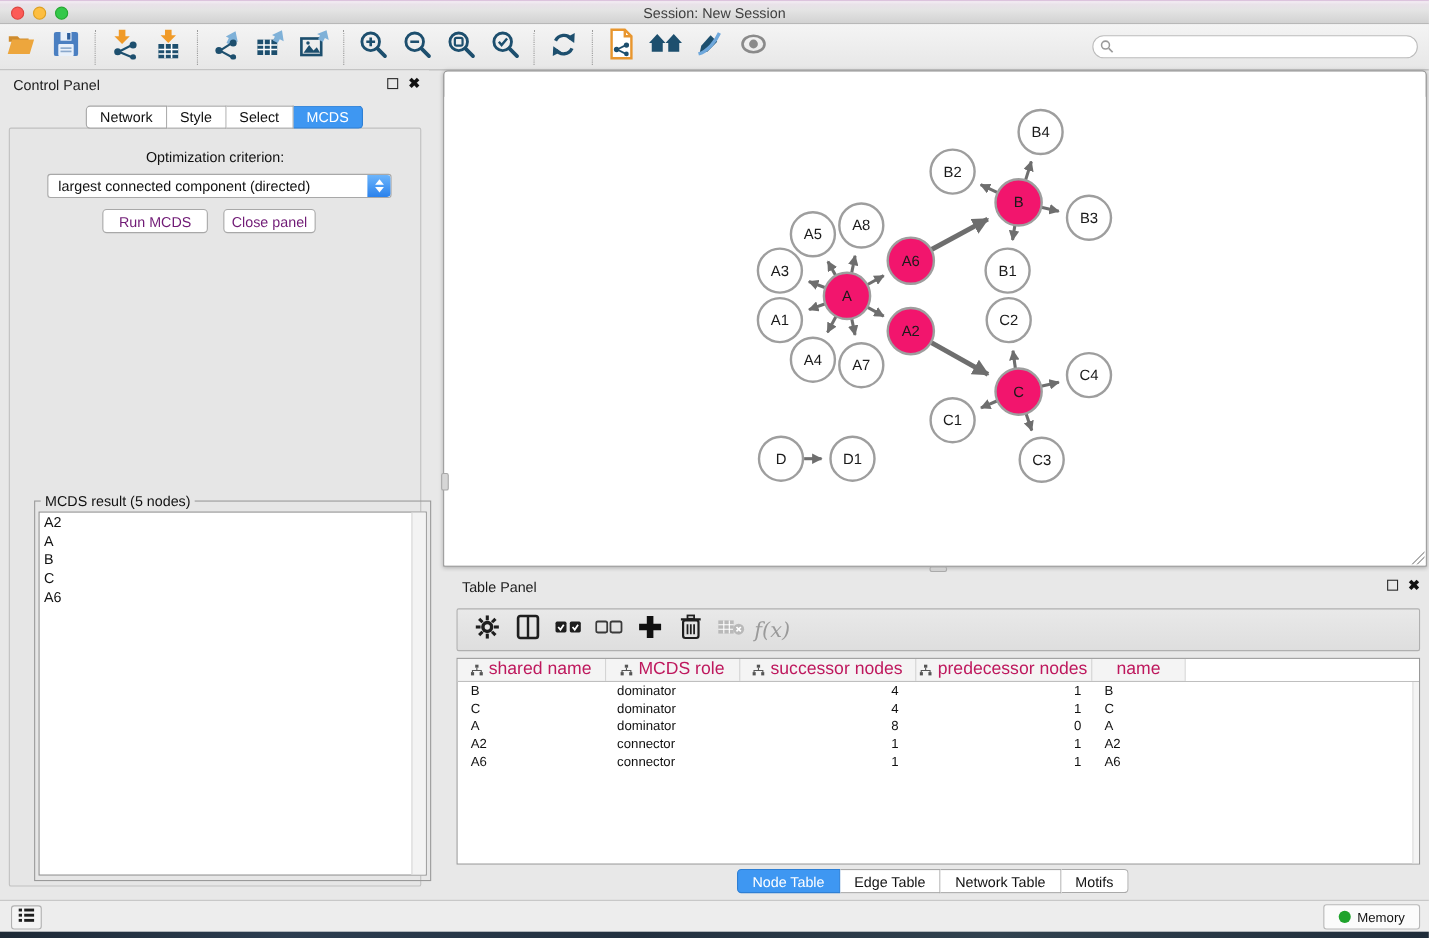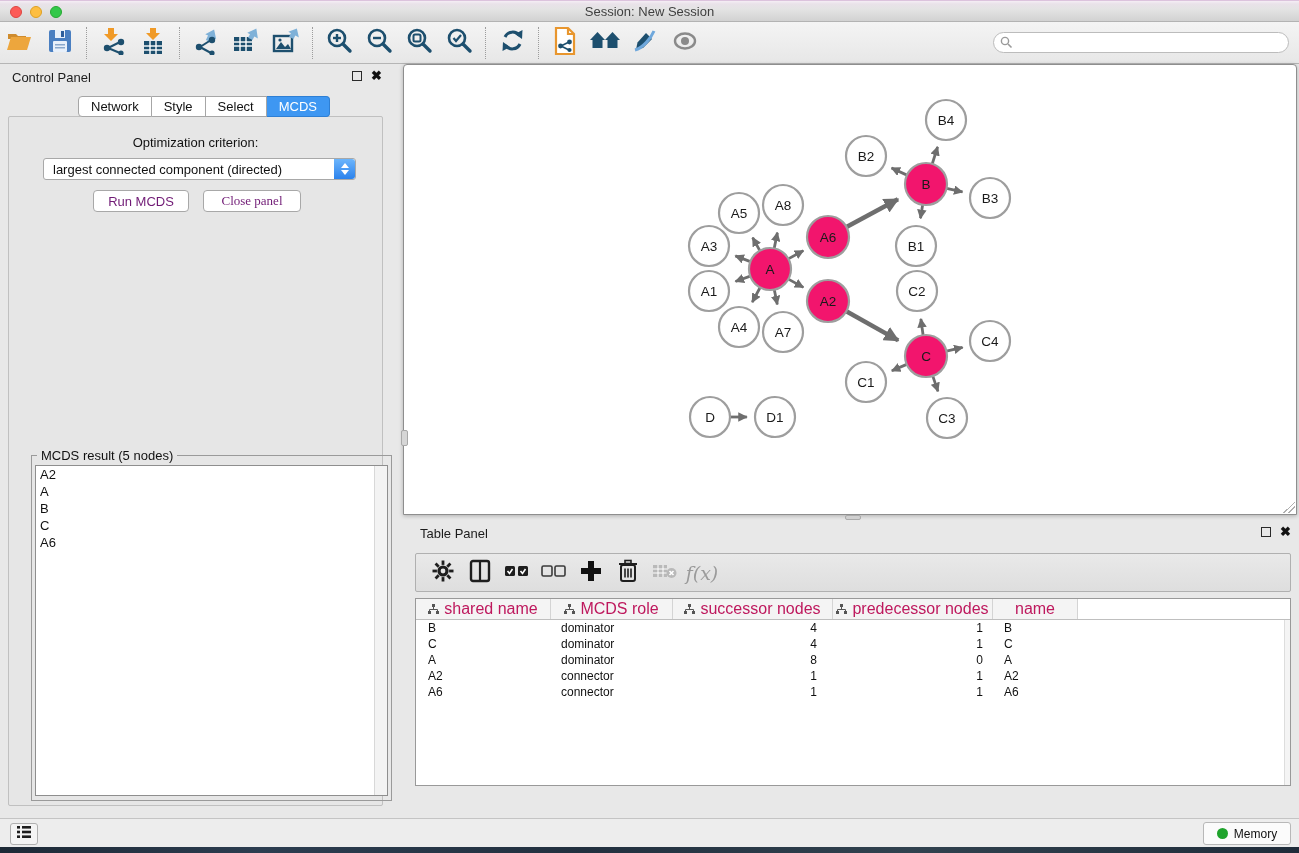--- a/index.html
+++ b/index.html
@@ -53,21 +53,21 @@
     background:#fff; border:1px solid #a8a8a8; border-radius:3px; display:flex; align-items:center; }
   #criterion-select .sel-text { font-size:13px; color:#111; padding-left:9px; flex:1; white-space:nowrap; }
   .sel-stepper { width:21px; height:100%; border-radius:0 3px 3px 0;
     background:linear-gradient(#6cb5fc,#2b82ec); display:flex; flex-direction:column;
     align-items:center; justify-content:center; gap:2px; }
   .sel-stepper .up { width:0; height:0; border-left:4px solid transparent; border-right:4px solid transparent; border-bottom:5px solid #fff; }
   .sel-stepper .down { width:0; height:0; border-left:4px solid transparent; border-right:4px solid transparent; border-top:5px solid #fff; }
   .cp-btn { position:absolute; top:73px; height:22px; background:#fff; border:1px solid #a8a8a8;
     border-radius:4px; font-size:13px; color:#701a75; display:flex; align-items:center; justify-content:center; }
   #run-btn { left:84px; width:96px; }
-  #closepanel-btn { left:194px; width:98px;font-family:Liberation Serif, serif; }
+  #closepanel-btn { left:194px; width:84px; }
 
   #result-group { position:absolute; left:22px; top:338px; width:361px; height:346px;
     border:1px solid #9a9a9a; }
   #result-group .legend { position:absolute; left:5px; top:-8px; background:#e6e6e6;
     padding:0 4px; font-size:13px; color:#111; }
   #result-list { position:absolute; left:3px; top:9px; width:353px; height:331px;
     background:#fff; border:1px solid #8e8e8e; font-size:13px; color:#111; }
   #result-list .ritem { padding:1px 0 1px 4px; line-height:15px; }
   #result-scroll { position:absolute; right:0; top:0; width:13px; height:100%;
     background:#f3f3f3; border-left:1px solid #d8d8d8; }
@@ -671,20 +671,26 @@
           <div class="td c0">A6</div>
           <div class="td c1">connector</div>
           <div class="td c2">1</div>
           <div class="td c3">1</div>
           <div class="td c4">A6</div>
         </div>
       </div>
     <div id="tp-vscroll"></div>
   </div>
 
+  <div id="tp-tabs">
+    <div class="tp-tab active">Node Table</div>
+    <div class="tp-tab">Edge Table</div>
+    <div class="tp-tab">Network Table</div>
+    <div class="tp-tab">Motifs</div>
+  </div>
 </div>
 
 <div id="statusbar" class="abs">
   <div id="taskmgr-btn">
     <span>
       <svg width="16" height="14" viewBox="0 0 16 14">
           <g fill="#1e1e1e">
             <rect x="1" y="1" width="3" height="2.6"></rect>
             <rect x="6" y="1" width="9" height="2.6"></rect>
             <rect x="1" y="5.7" width="3" height="2.6"></rect>

